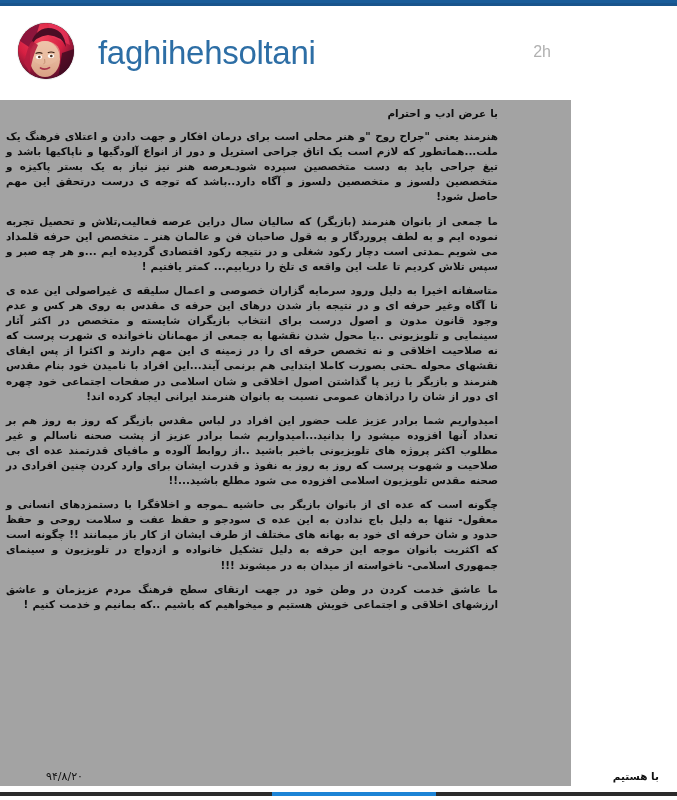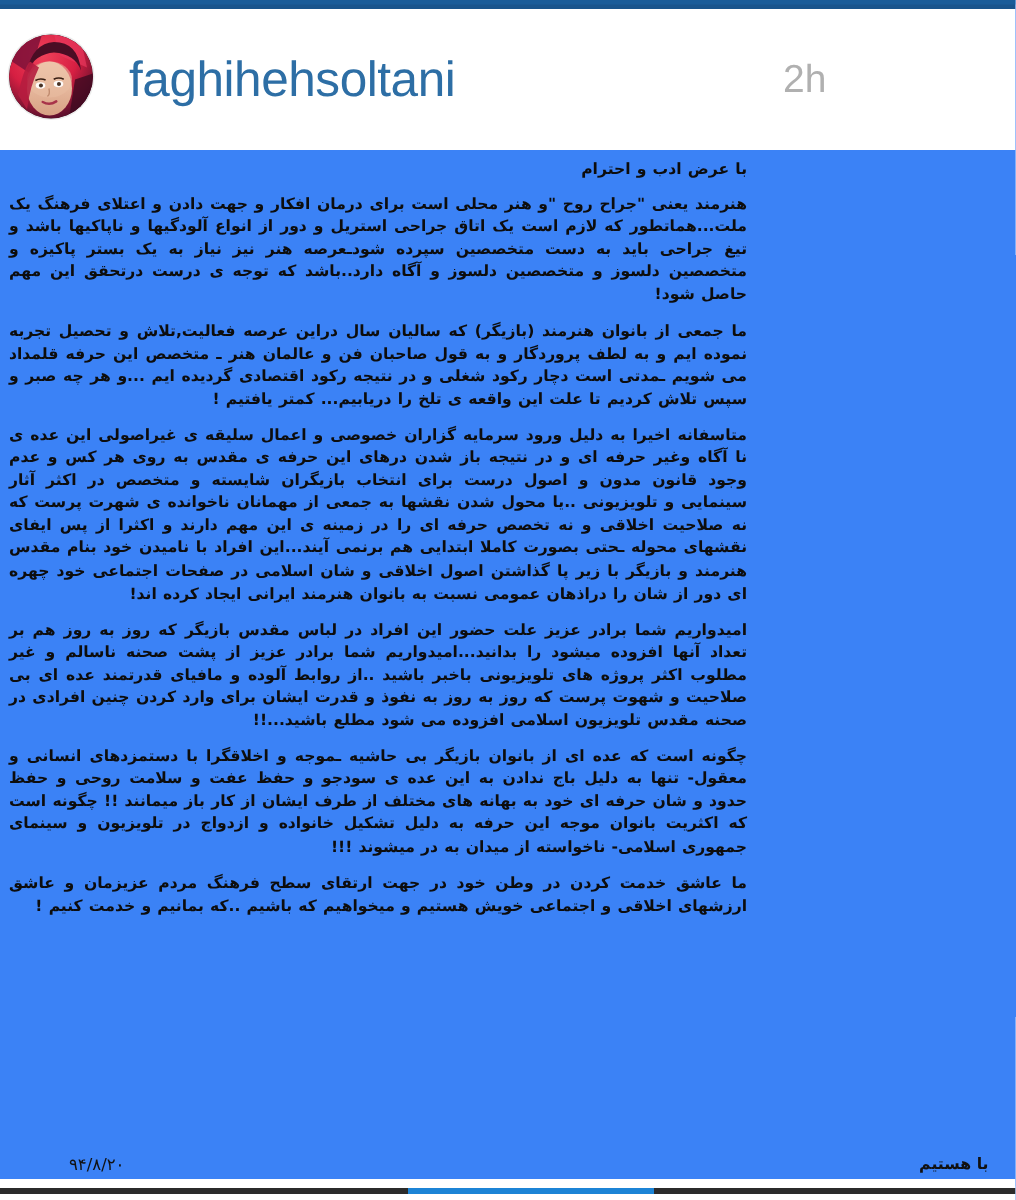--- a/index.html
+++ b/index.html
@@ -33,21 +33,21 @@
 
   
   .post-header {
     position: absolute;
     top: 8px; left: 0;
     width: 575px;
     height: 86px;
     direction: ltr;
     display: flex;
     align-items: center;
-    padding-left: 6px;
+    padding-left: 18px;
     box-sizing: border-box;
     background: #ffffff;
     text-align: center;
   }
   .avatar {
     width: 56px;
     height: 56px;
     border-radius: 50%;
     overflow: hidden;
     flex: 0 0 auto;
@@ -63,36 +63,36 @@
     font-weight: 400;
     color: #2d6ea5;
     letter-spacing: -0.3px;
     margin-left: 24px;
     white-space: nowrap;
     line-height: 1;
     padding-top: 2px;
   }
   .timestamp {
     font-family: "Liberation Sans", sans-serif;
-    font-size: 26px;
+    font-size: 16px;
     color: #b0b0b0;
     margin-left: auto;
     margin-right: 24px;
     line-height: 1;
     padding-top: 2px;
   }
 
   
   .doc {
     position: absolute;
     top: 100px;
     left: 0;
-    width: 677px;
+    width: 571px;
     height: 686px;
-    background: #3b82f6;
+    background: #a3a3a3;
     box-sizing: border-box;
     padding: 6px 8px 0 6px;
     direction: rtl;
   }
   .doc-inner {
     width: 492px;
     margin-left: 0;
     margin-right: auto;
     padding-right: 0;
   }

